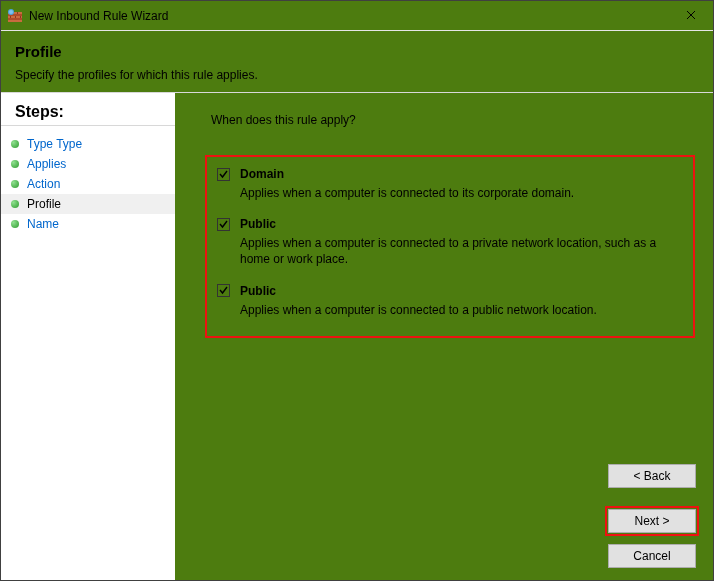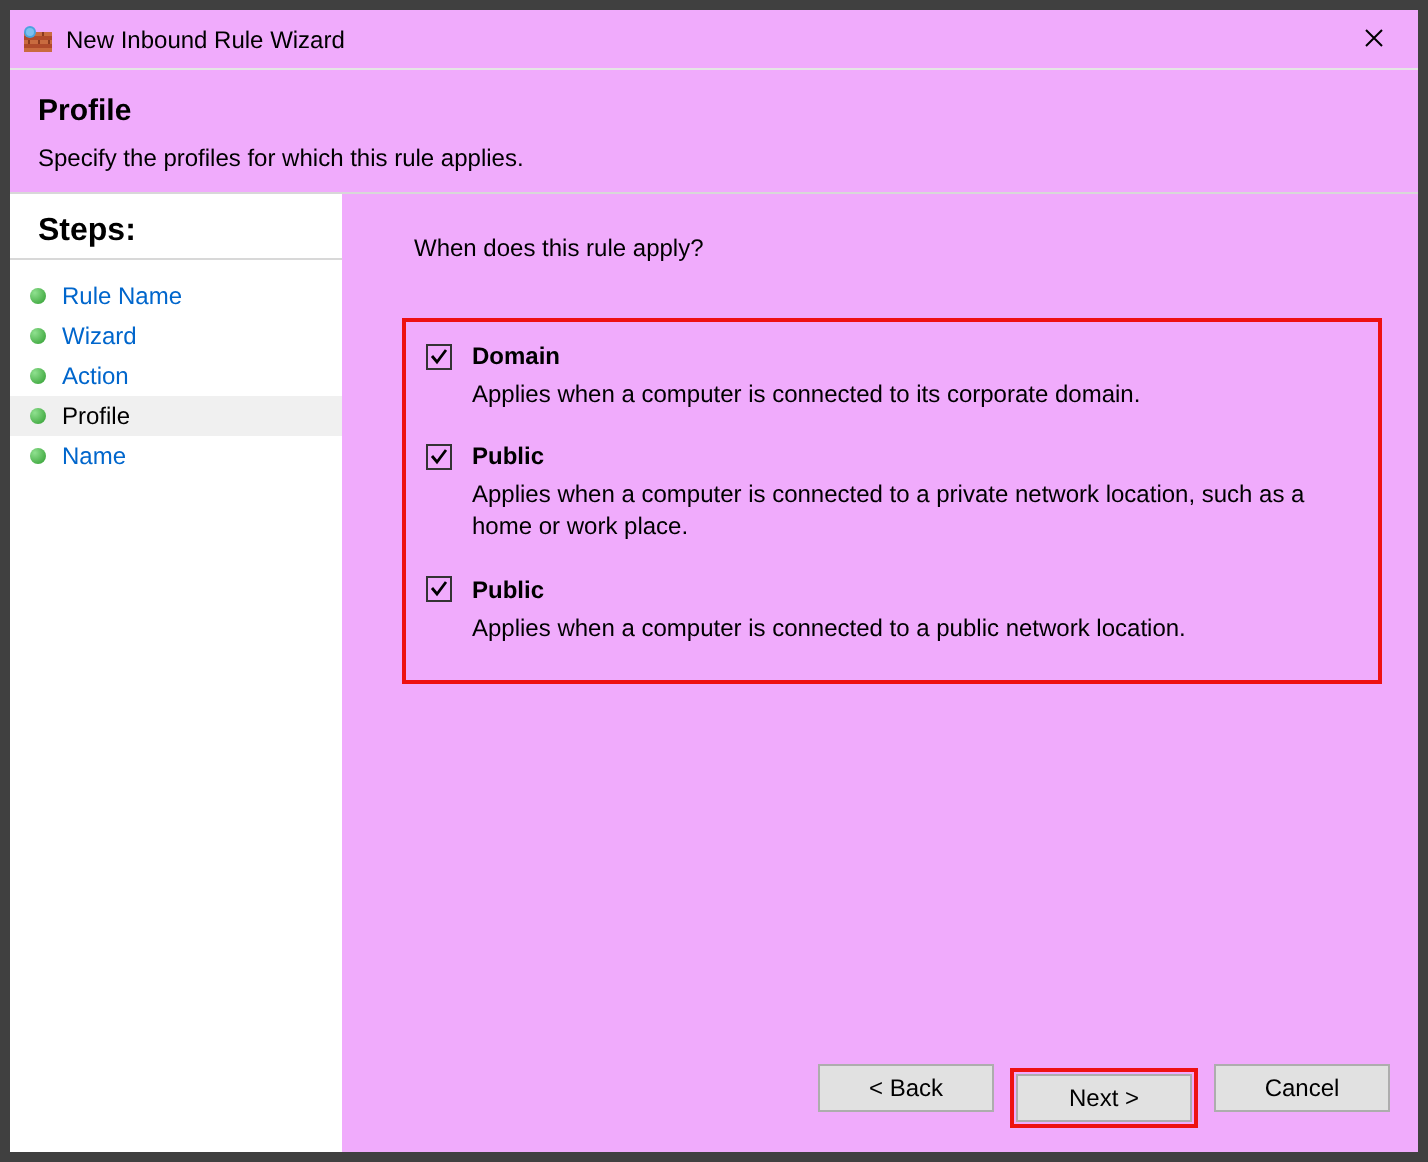--- a/index.html
+++ b/index.html
@@ -5,24 +5,24 @@
   * { box-sizing: border-box; }
   html, body {
     margin: 0; padding: 0;
     font-family: "Segoe UI", Tahoma, Arial, sans-serif;
     font-size: 12px;
     background: #fff;
     color: #000;
   }
   .window {
     width: 714px; height: 581px;
-    border: 5px solid #404040;
+    border: 1px solid #404040;
     position: relative;
     display: flex; flex-direction: column;
-    background: #f0abfc;
+    background: #4d7c0f;
   }
   .titlebar {
     height: 30px;
     display: flex; align-items: center;
     padding: 0 0 0 6px;
     border-bottom: 1px solid #e5e5e5;
   }
   .titlebar .title-icon {
     width: 16px; height: 16px;
     margin-right: 6px;
@@ -139,20 +139,21 @@
     color: #000;
     line-height: 1.35;
   }
 
   .button-row {
     position: absolute;
     bottom: 12px; right: 14px;
     display: flex;
     gap: 8px;
     align-items: center;
+    flex-direction: column;
   }
   .btn {
     width: 88px; height: 24px;
     border: 1px solid #adadad;
     background: #e1e1e1;
     font-size: 12px;
     font-family: inherit;
     cursor: pointer;
     display: flex; align-items: center; justify-content: center;
   }
@@ -198,25 +199,25 @@
     <div class="page-subtitle">Specify the profiles for which this rule applies.</div>
   </div>
 
   <div class="body-area">
 
     <div class="sidebar">
       <div class="steps-label">Steps:</div>
 
       <div class="step-item">
         <span class="step-bullet"></span>
-        <span class="step-text">Rule Name</span>
-      </div>
-      <div class="step-item">
-        <span class="step-bullet"></span>
-        <span class="step-text">Wizard</span>
+        <span class="step-text">Type Type</span>
+      </div>
+      <div class="step-item">
+        <span class="step-bullet"></span>
+        <span class="step-text">Applies</span>
       </div>
       <div class="step-item">
         <span class="step-bullet"></span>
         <span class="step-text">Action</span>
       </div>
       <div class="step-item current">
         <span class="step-bullet"></span>
         <span class="step-text">Profile</span>
       </div>
       <div class="step-item">

